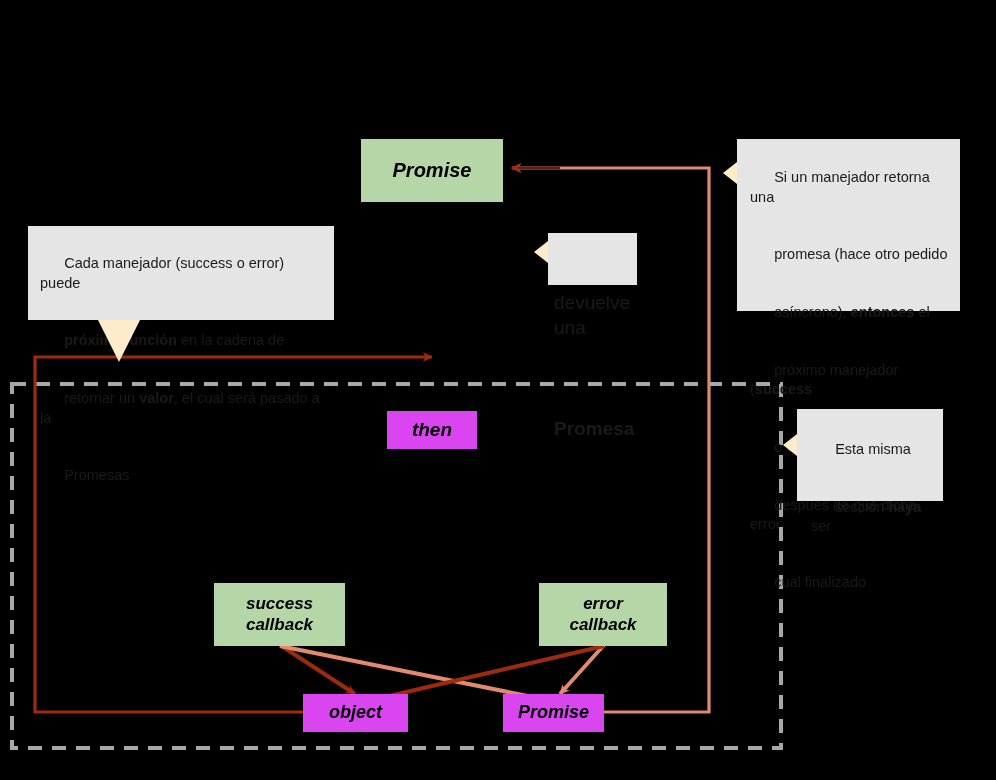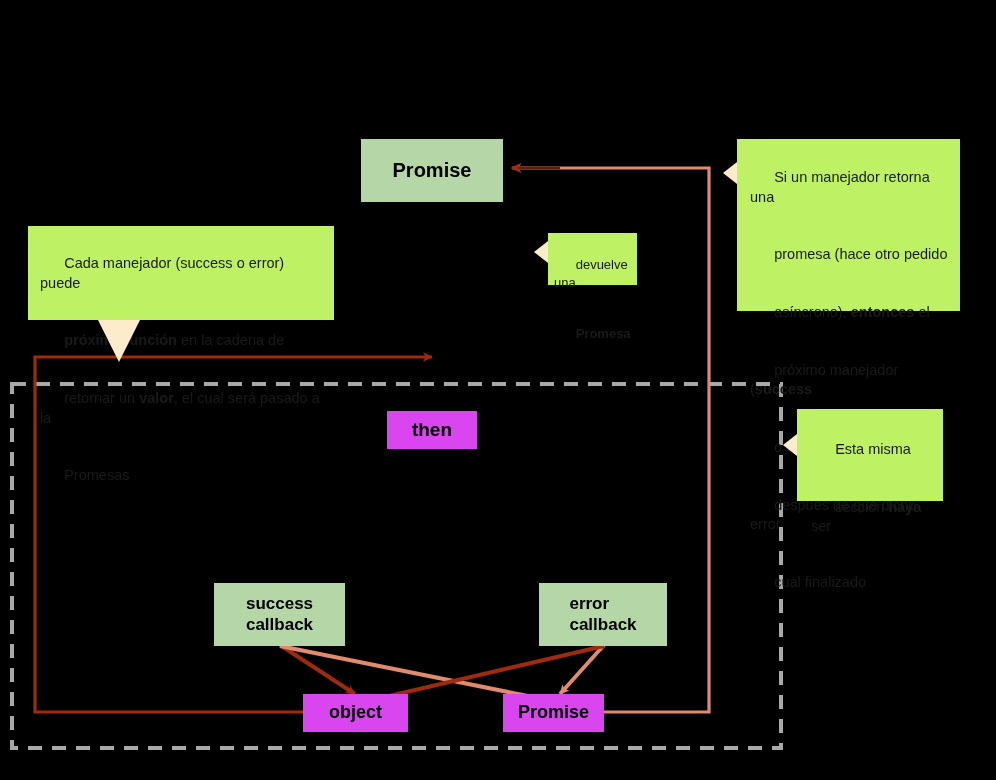--- a/index.html
+++ b/index.html
@@ -24,34 +24,36 @@
     width: 996px;
     height: 780px;
     pointer-events: none;
   }
   .node {
     position: absolute;
     box-sizing: border-box;
     display: flex;
     align-items: center;
     justify-content: center;
+    text-align: center;
     font-weight: bold;
     color: #000000;
     line-height: 1.18;
+    font-style: italic;
   }
   .node.green {
     background: #b5d6a7;
   }
   .node.cream {
     background: #d946ef;
   }
   .callout {
     position: absolute;
     box-sizing: border-box;
-    background: #bef264;
+    background: #e5e5e5;
     color: #1a1a1a;
     line-height: 1.33;
   }
   .callout .txt {
     display: block;
     white-space: pre-wrap;
   }
   .callout b {
     font-weight: bold;
   }
@@ -142,21 +144,21 @@
     </span>
     <span class="txt">
       <span>retornar un </span><b>valor</b><span>, el cual será pasado a la</span>
     </span>
     <span class="txt">
       <span>Promesas</span>
     </span>
   </div>
   <div class="tail down" style="left:98px; top:320px;"></div>
 
-  <div class="callout" style="left:548px; top:233px; width:89px; height:52px; padding:6px 0 0 6px; font-size:13px;">
+  <div class="callout" style="left:548px; top:233px; width:89px; height:52px; padding:6px 0 0 6px; font-size:19px;">
     <span class="txt nowrap-clip">
       <span>devuelve una</span>
     </span>
     <span class="txt nowrap-clip">
       <b>Promesa</b>
     </span>
   </div>
   <div class="tail left" style="left:534px; top:241px;"></div>
 
   <div class="callout" style="left:737px; top:139px; width:223px; height:172px; padding:10px 10px 0 13px; font-size:14.5px;">

